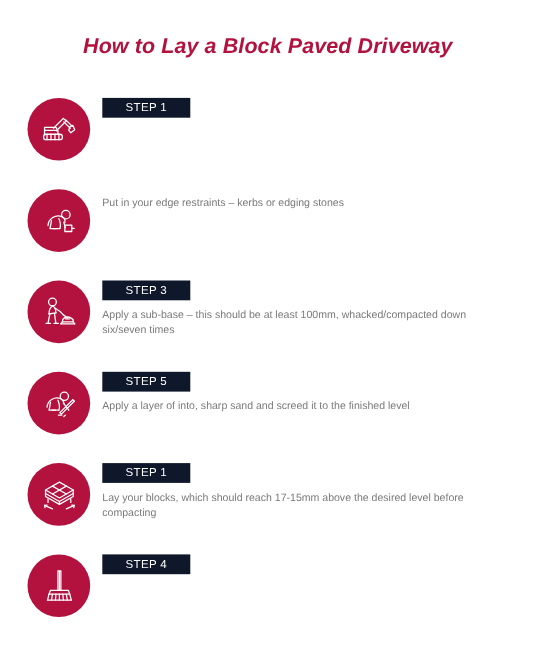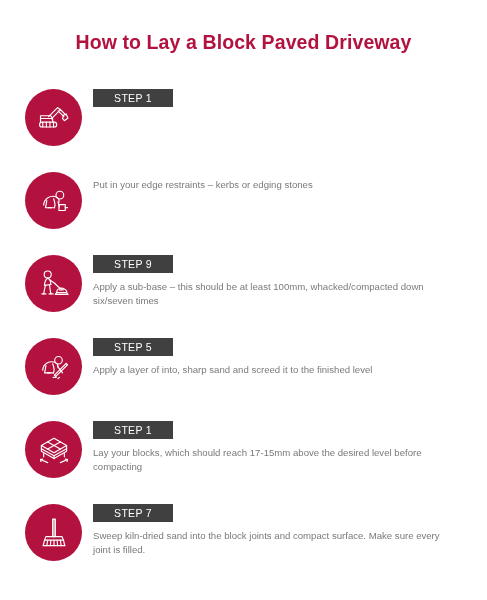--- a/index.html
+++ b/index.html
@@ -28,20 +28,21 @@
     position: absolute;
     top: 29px;
     left: 0;
     width: 487px;
     text-align: center;
     font-size: 19.5px;
     font-weight: bold;
     color: #b3123f;
     letter-spacing: 0.1px;
     line-height: 26px;
+    font-style: italic;
   }
 
   
   .steps {
     position: absolute;
     top: 88px;
     left: 0;
     width: 487px;
   }
 
@@ -80,21 +81,21 @@
   
   .step-content {
     position: absolute;
     left: 93px;
     top: 0;
     width: 364px;
   }
 
   .step-badge {
     display: inline-block;
-    background: #404040;
+    background: #0f172a;
     color: #ffffff;
     font-size: 10.5px;
     line-height: 18px;
     height: 18px;
     width: 80px;
     text-align: center;
     letter-spacing: 0.3px;
     box-sizing: border-box;
   }
 
@@ -189,21 +190,21 @@
 
           <path d="M23.5 27 C25 24.5 29 24 31.5 25.5 C33.5 26.5 34.5 28 34 29.5 L23 29.5 Z"></path>
 
           <path d="M21.5 31.5 L35.5 31.5"></path>
           <path d="M23 29.5 L21.5 31.5"></path>
           <path d="M34 29.5 L35.5 31.5"></path>
           <line x1="26" y1="26.5" x2="30.5" y2="26.5"></line>
         </svg>
       </div>
       <div class="step-content">
-        <div class="step-badge">STEP 9</div>
+        <div class="step-badge">STEP 3</div>
         <div class="step-desc">Apply a sub-base – this should be at least 100mm, whacked/compacted down six/seven times</div>
       </div>
     </div>
 
     <div class="step-row">
       <div class="icon-circle">
         <svg viewBox="0 0 40 40">
 
           <circle cx="25" cy="12.5" r="4.2"></circle>
 
@@ -275,19 +276,18 @@
           <path d="M13 28 L12 34"></path>
           <path d="M16.5 28 L16 34"></path>
           <path d="M20 28 L20 34"></path>
           <path d="M23.5 28 L24 34"></path>
           <path d="M27 28 L28 34"></path>
           <path d="M30.5 28 L32 34"></path>
           <path d="M8 34 L32 34"></path>
         </svg>
       </div>
       <div class="step-content">
-        <div class="step-badge">STEP 7</div>
-        <div class="step-desc">Sweep kiln-dried sand into the block joints and compact surface. Make sure every joint is filled.</div>
+        <div class="step-badge">STEP 4</div>
       </div>
     </div>
 
   </div>
 </div>
 
 </body></html>

